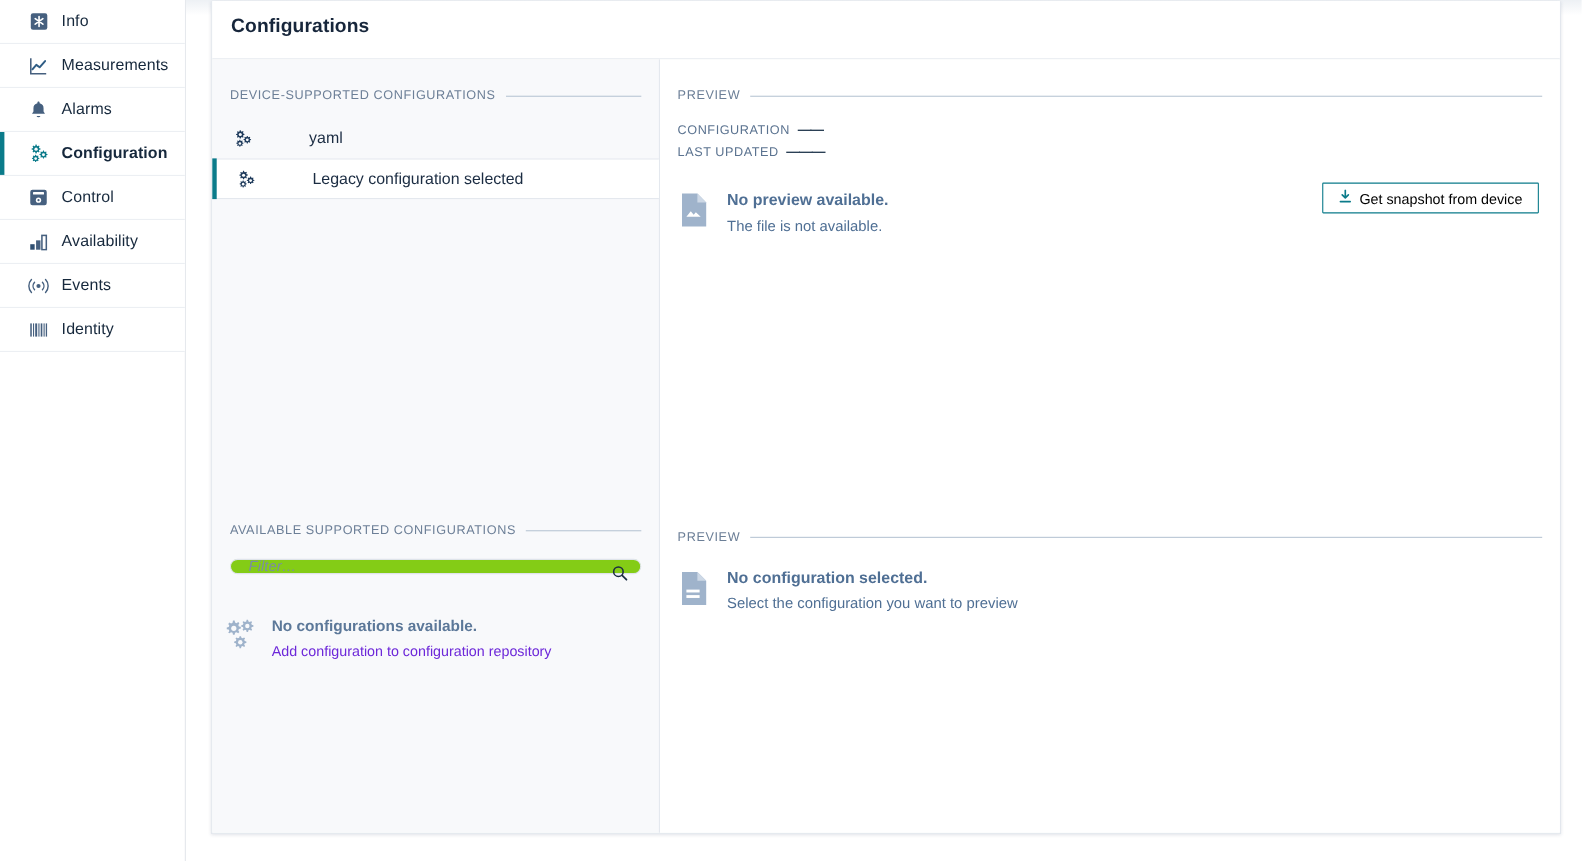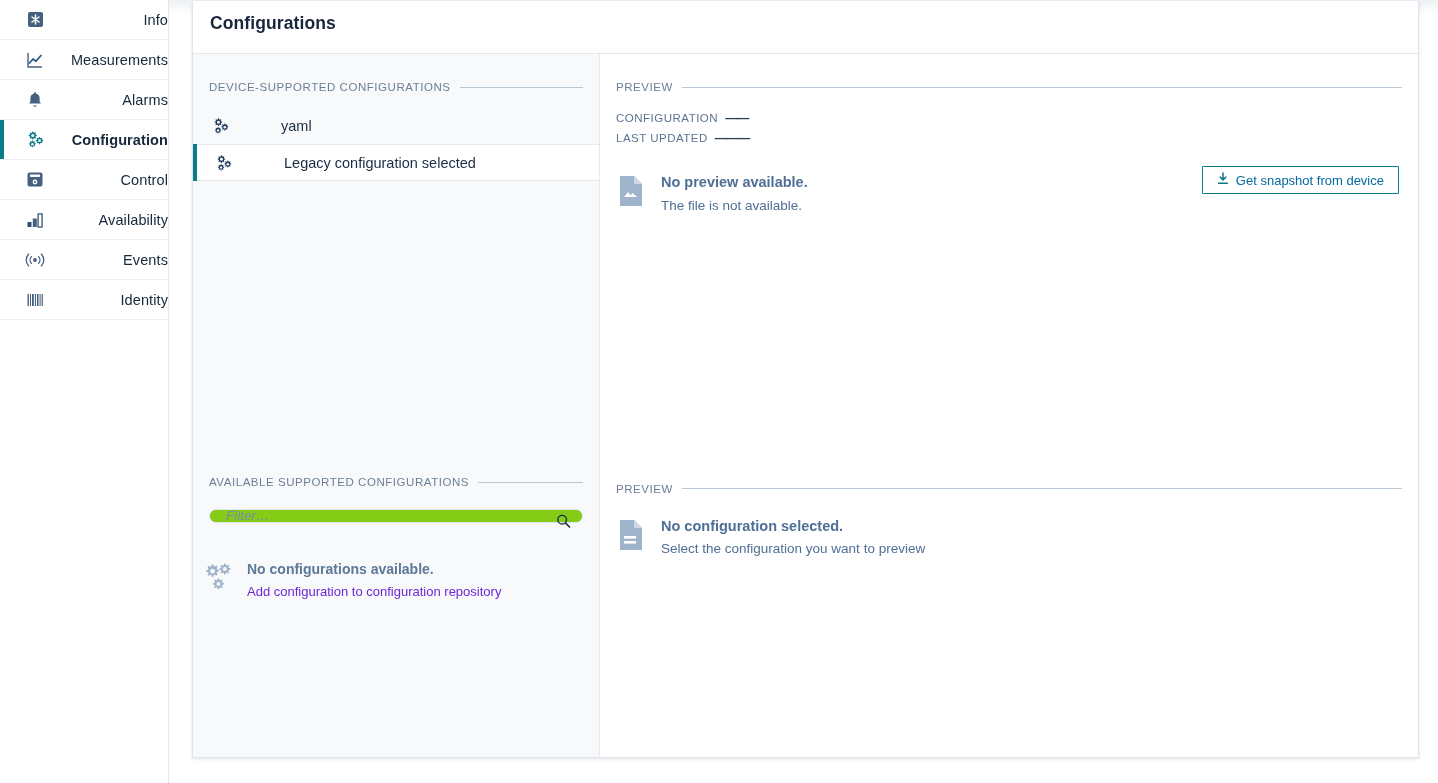--- a/index.html
+++ b/index.html
@@ -26,21 +26,20 @@
   }
   .nav-item {
     position: relative;
     height: 40px;
     display: flex;
     align-items: center;
     padding-left: 24px;
     border-bottom: 1px solid #eceff3;
     cursor: pointer;
     background: #ffffff;
-    justify-content: space-between;
   }
   .nav-item.active::before {
     content: "";
     position: absolute;
     left: 0; top: 0; bottom: 0;
     width: 4px;
     background: #0b7b8a;
   }
   .nav-ico {
     width: 22px; height: 22px;
@@ -237,21 +236,21 @@
   .snapshot-btn {
     position: absolute;
     right: 19px; top: 112px;
     height: 28px;
     display: inline-flex;
     align-items: center;
     gap: 7px;
     padding: 0 14px;
     border: 1px solid #0b7b8a;
     background: #ffffff;
-    color: #0369a1;
+    color: #000000;
     font-family: "Liberation Sans", sans-serif;
     font-size: 13px;
     cursor: pointer;
     border-radius: 1px;
   }
   .rt-empty {
     display: flex;
     align-items: flex-start;
     gap: 17px;
     padding: 22px 0 0 18px;

